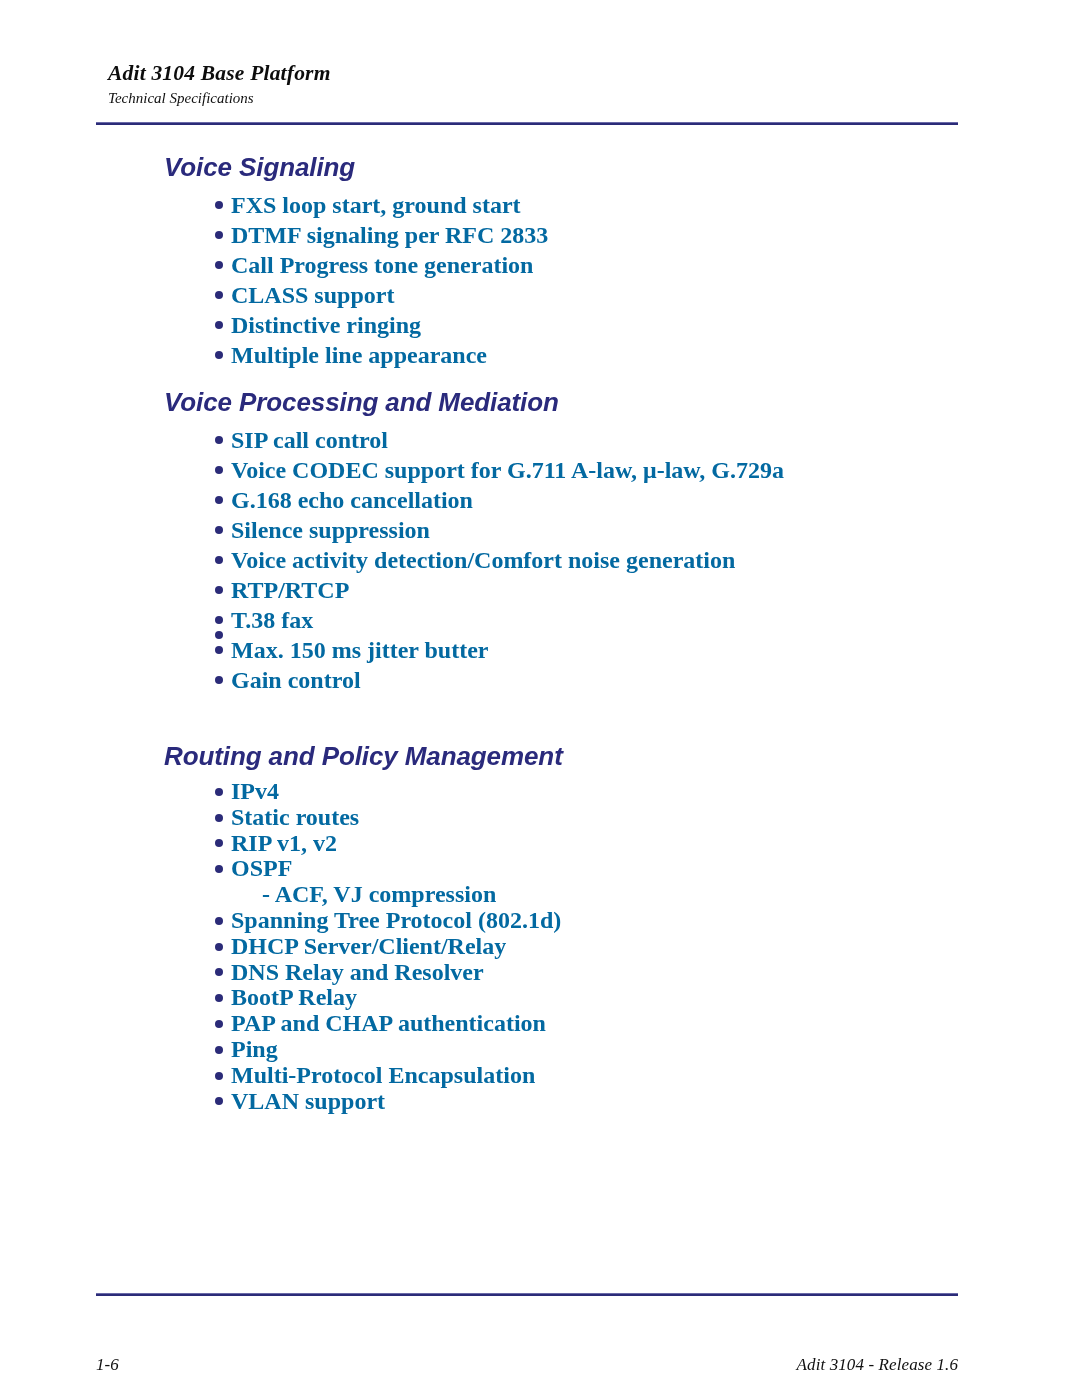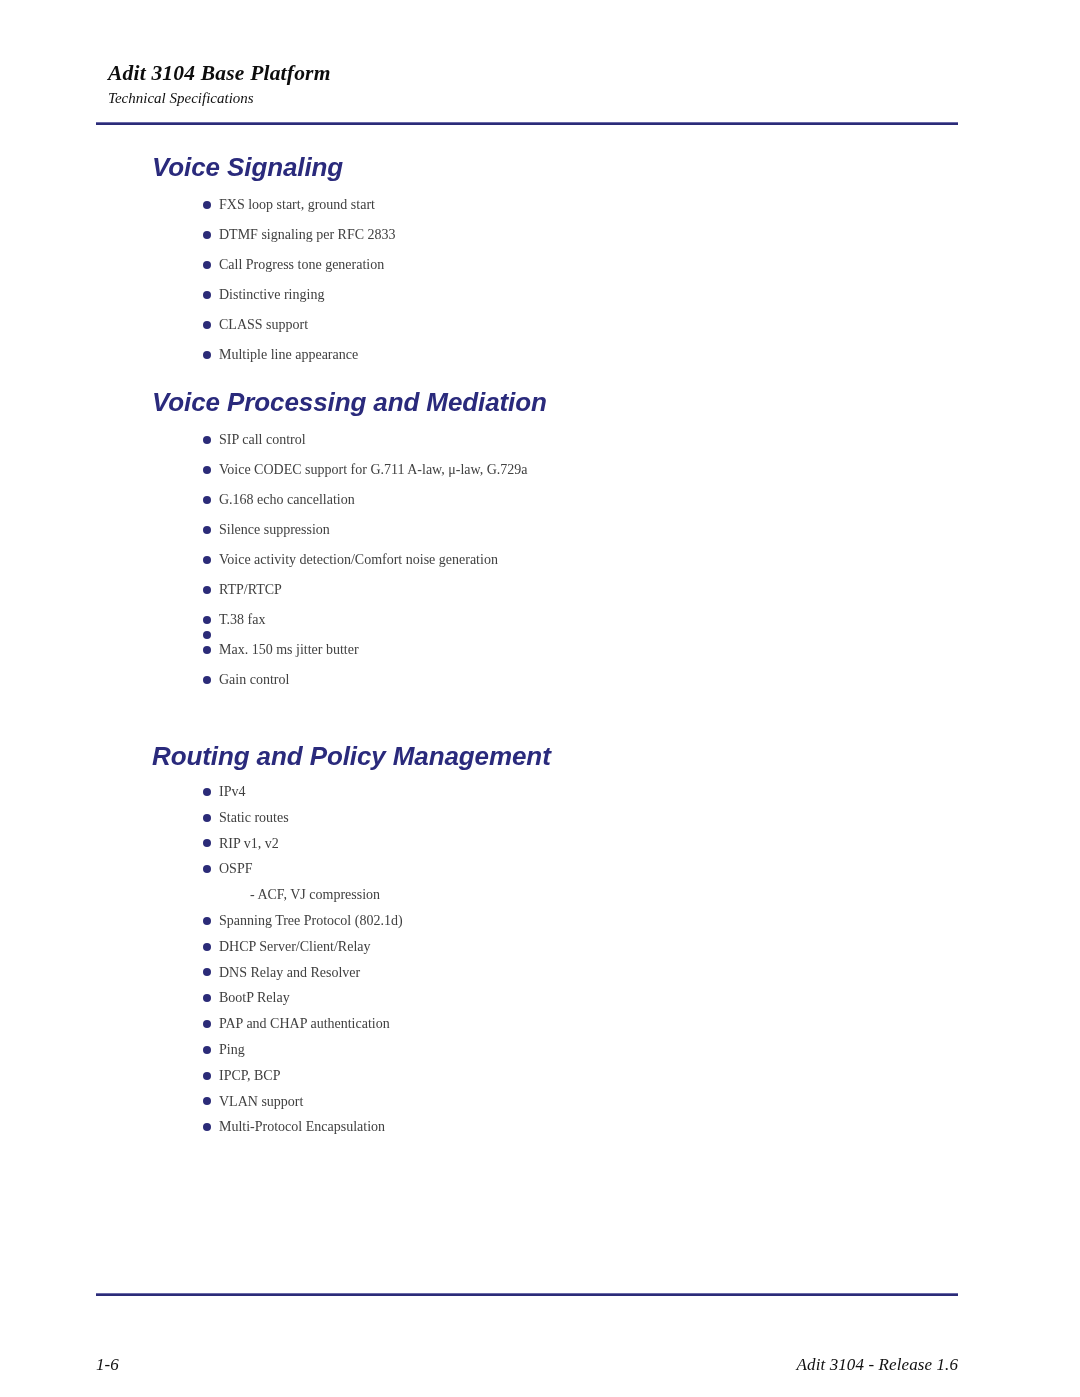--- a/index.html
+++ b/index.html
@@ -66,21 +66,21 @@
   
   .content {
     position: absolute;
     left: 0;
     top: 0;
     width: 1080px;
   }
 
   .section {
     position: absolute;
-    left: 152px;
+    left: 164px;
     width: 800px;
   }
   .section-1 { top: 152px; }
   .section-2 { top: 387px; }
   .section-3 { top: 741px; }
 
   .section-heading {
     font-family: "Liberation Sans", "DejaVu Sans", sans-serif;
     font-weight: bold;
     font-style: italic;
@@ -94,22 +94,23 @@
 
   ul.spec-list {
     list-style: none;
     margin: 0;
     padding: 0;
   }
   ul.spec-list > li {
     position: relative;
     padding-left: 67px;
     font-family: "Liberation Serif", "DejaVu Serif", serif;
-    font-size: 14px;
-    color: #404040;
+    font-size: 24px;
+    color: #0369a1;
+    font-weight: bold;
   }
   
   .loose > li { line-height: 30px; }
   
   .tight > li { line-height: 25.8px; }
 
   ul.spec-list > li > .bullet {
     position: absolute;
     left: 51px;
     top: 50%;
@@ -172,25 +173,25 @@
         <li>
           <span class="bullet"></span>
           <span class="item-text">DTMF signaling per RFC 2833</span>
         </li>
         <li>
           <span class="bullet"></span>
           <span class="item-text">Call Progress tone generation</span>
         </li>
         <li>
           <span class="bullet"></span>
+          <span class="item-text">CLASS support</span>
+        </li>
+        <li>
+          <span class="bullet"></span>
           <span class="item-text">Distinctive ringing</span>
-        </li>
-        <li>
-          <span class="bullet"></span>
-          <span class="item-text">CLASS support</span>
         </li>
         <li>
           <span class="bullet"></span>
           <span class="item-text">Multiple line appearance</span>
         </li>
       </ul>
     </div>
 
     <div class="section section-2">
       <h2 class="section-heading">Voice Processing and Mediation</h2>
@@ -278,29 +279,25 @@
         <li>
           <span class="bullet"></span>
           <span class="item-text">PAP and CHAP authentication</span>
         </li>
         <li>
           <span class="bullet"></span>
           <span class="item-text">Ping</span>
         </li>
         <li>
           <span class="bullet"></span>
-          <span class="item-text">IPCP, BCP</span>
+          <span class="item-text">Multi-Protocol Encapsulation</span>
         </li>
         <li>
           <span class="bullet"></span>
           <span class="item-text">VLAN support</span>
-        </li>
-        <li>
-          <span class="bullet"></span>
-          <span class="item-text">Multi-Protocol Encapsulation</span>
         </li>
       </ul>
     </div>
 
   </div>
 
   <div class="rule rule-footer"></div>
   <div class="page-footer">
     <div class="footer-left">1-6</div>
     <div class="footer-right">Adit 3104 - Release 1.6</div>

